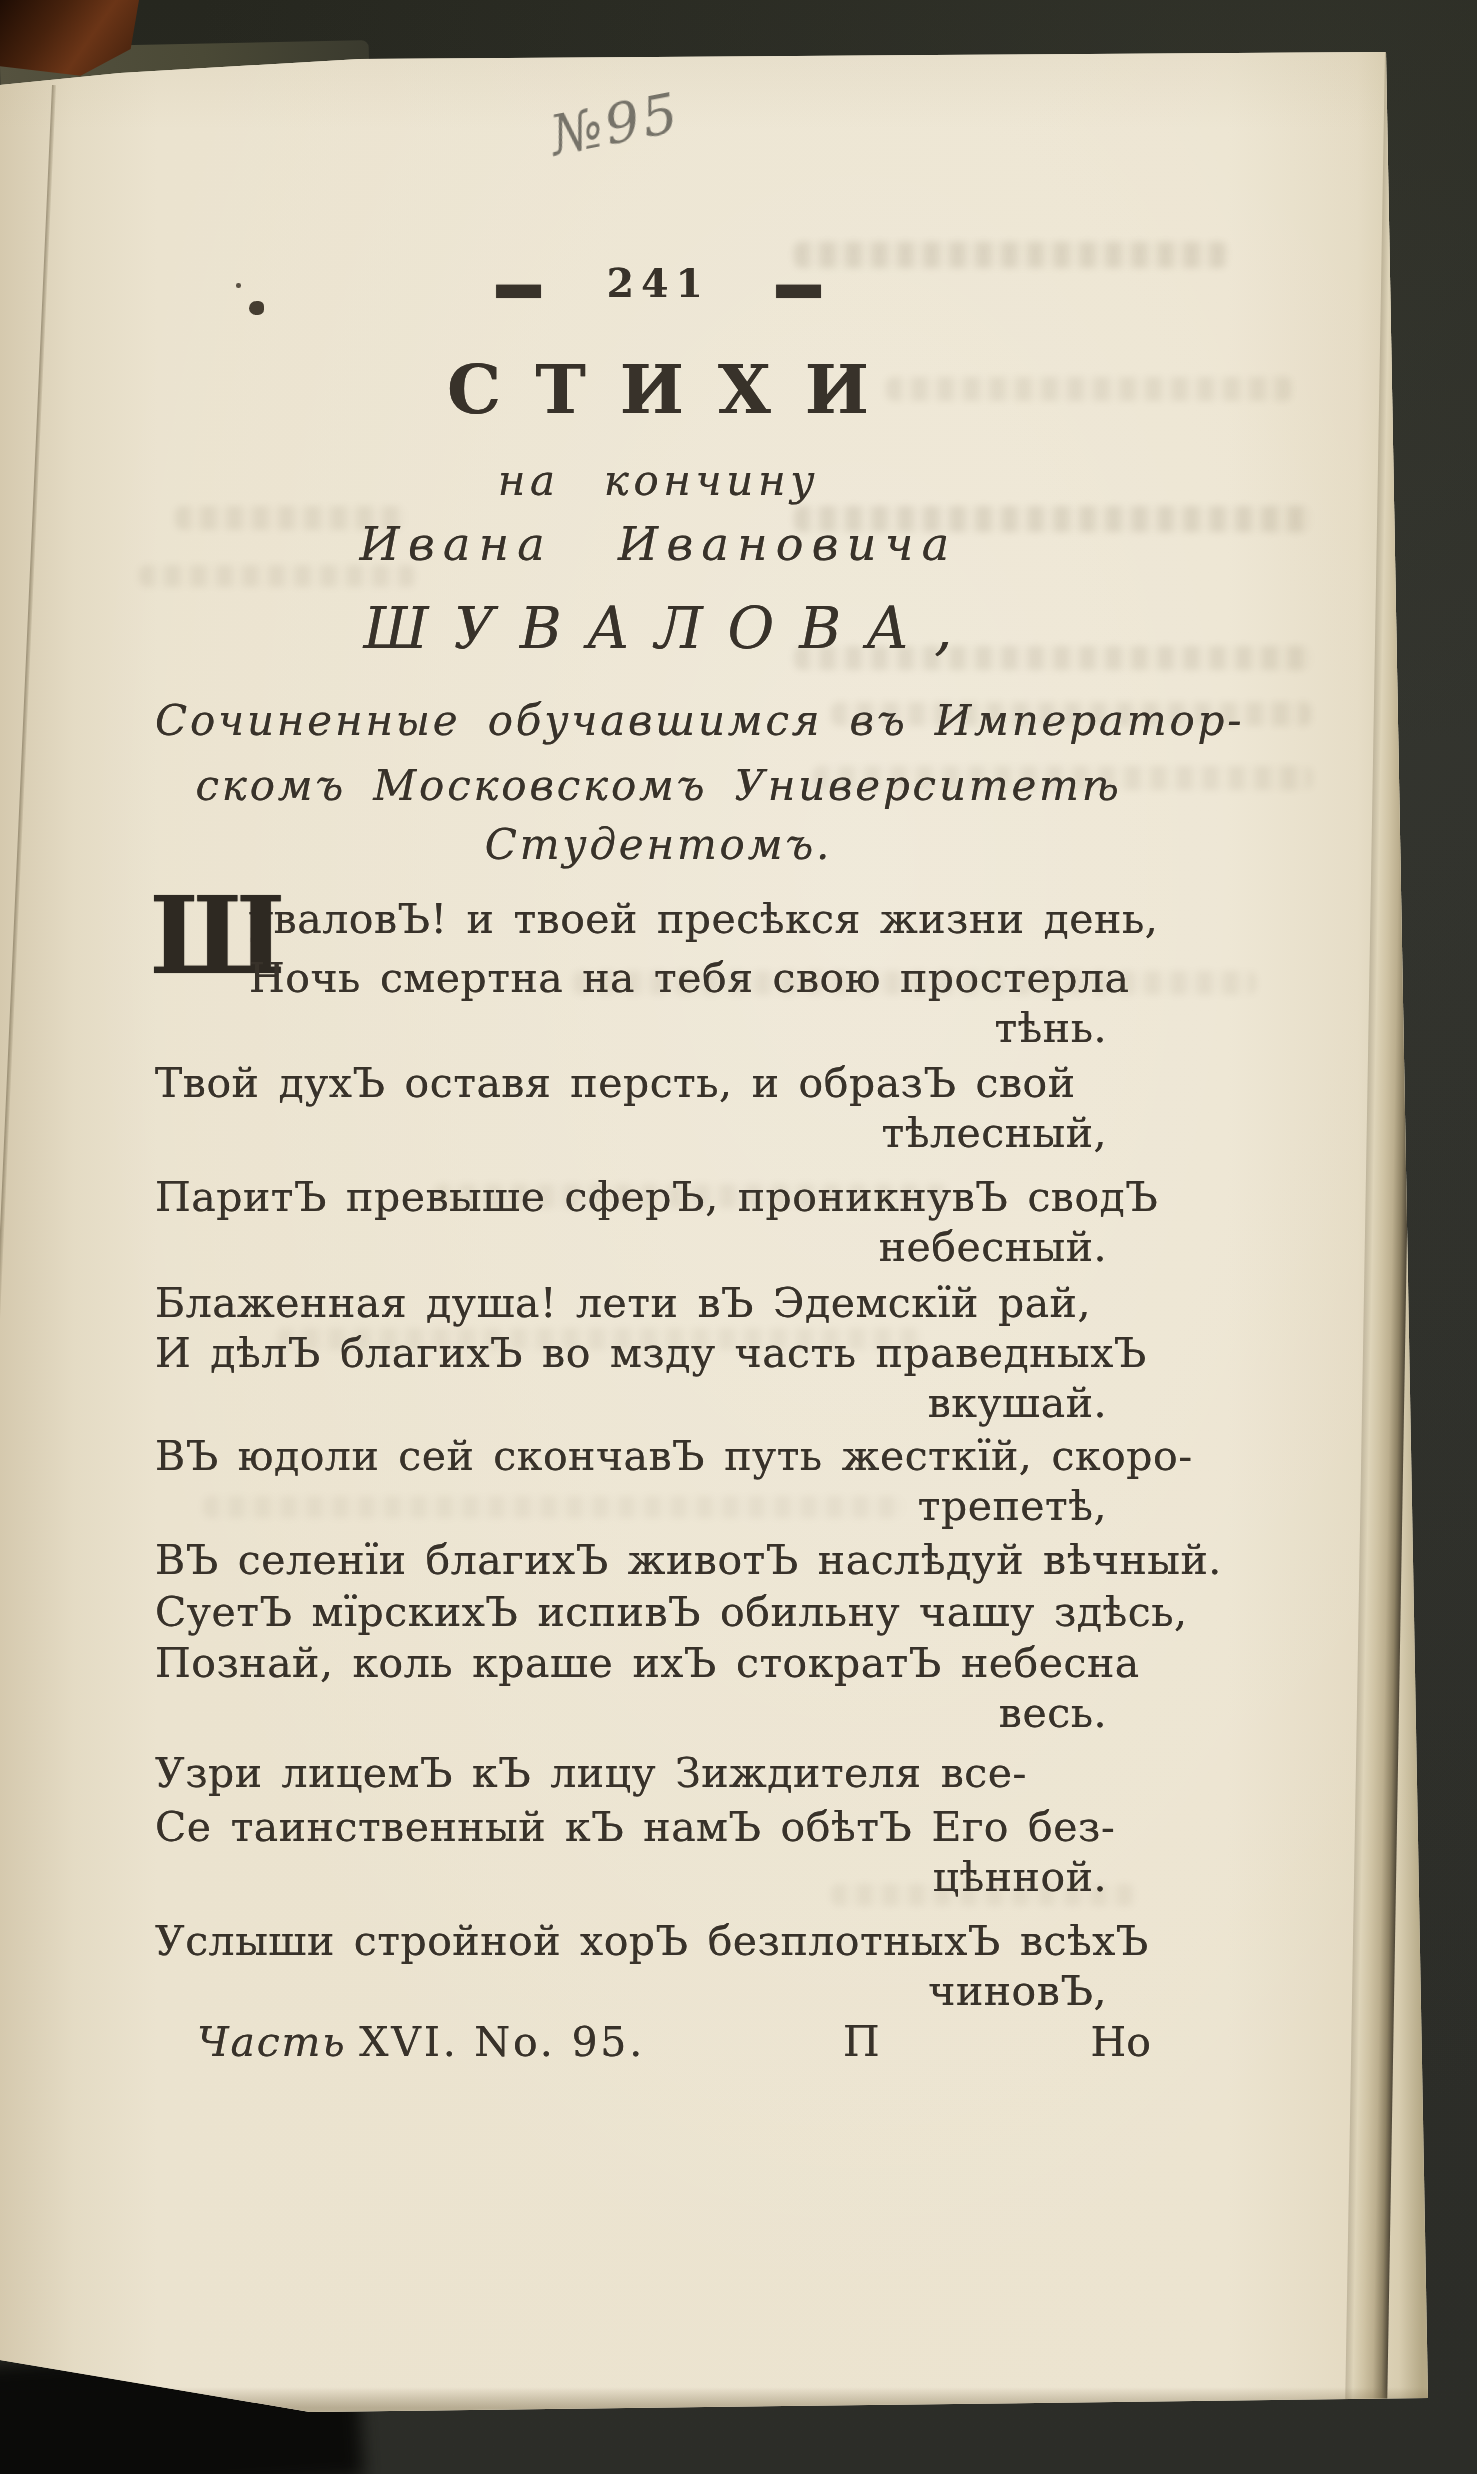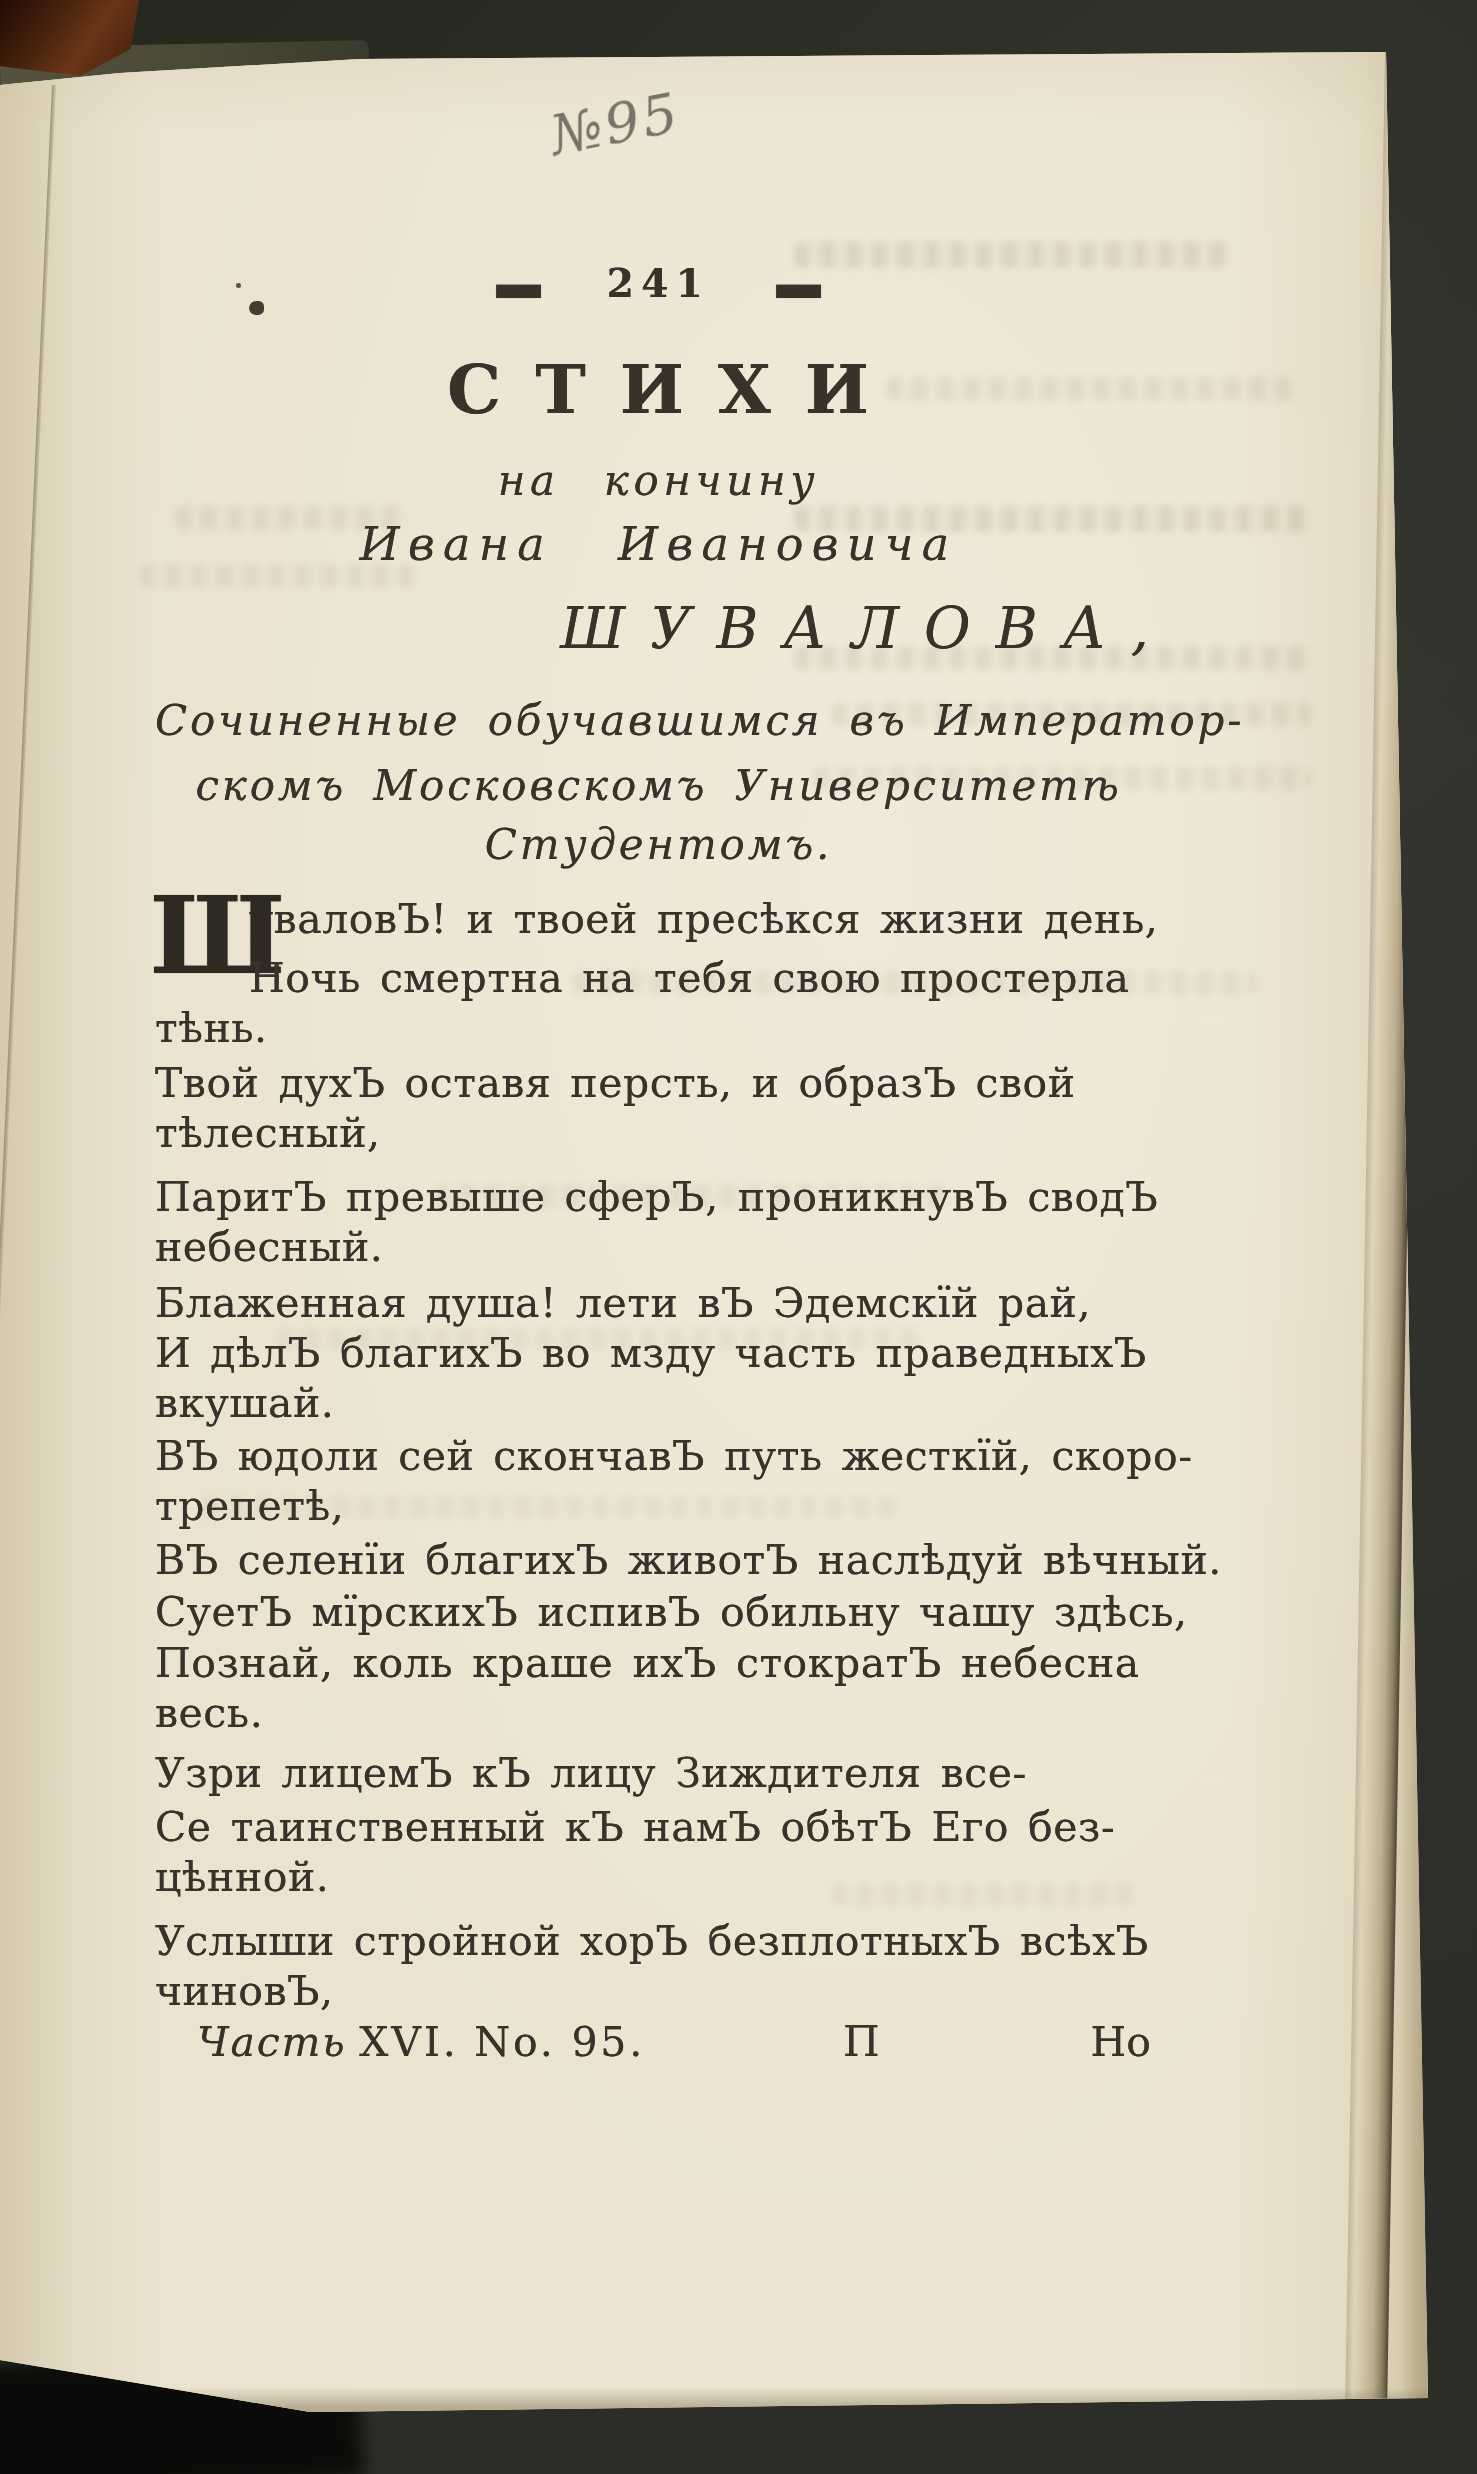--- a/index.html
+++ b/index.html
@@ -54,31 +54,31 @@
     transform:rotate(-11deg);letter-spacing:2.8px;filter:blur(0.4px);}
 
   .pagehead{top:260px;display:flex;align-items:center;justify-content:center;gap:59px;}
   .pagehead .num{font-size:39px;font-weight:bold;letter-spacing:7.4px;}
   .pagehead .bar{font-size:59px;font-weight:bold;line-height:0;
     transform:scaleX(.85) scaleY(1.9);display:inline-block;}
 
   .title{top:349px;font-size:68px;font-weight:bold;letter-spacing:34px;margin-left:16.6px;}
   .occasion{top:456px;font-style:italic;font-size:42px;letter-spacing:4.6px;word-spacing:26px;}
   .nameline{top:517px;font-style:italic;font-size:46px;letter-spacing:8.3px;word-spacing:42px;}
-  .surname{top:595px;font-style:italic;font-size:57px;letter-spacing:25px;margin-left:12px;text-align:right;}
+  .surname{top:595px;font-style:italic;font-size:57px;letter-spacing:25px;margin-left:12px;}
   .byline1{top:696px;}
   .byline2{top:761px;}
   .byline3{top:820px;}
   .byline{font-style:italic;font-size:42px;letter-spacing:2.8px;word-spacing:11px;}
 
   .poem{position:absolute;left:155px;top:894px;width:1007px;}
   .pl{position:relative;height:50px;font-size:41px;line-height:50px;white-space:nowrap;
       letter-spacing:0.5px;word-spacing:5.5px;}
   .pl.indent{padding-left:94px;}
-  .pl.wrap{text-align:left;padding-right:55px;}
+  .pl.wrap{text-align:right;padding-right:55px;}
   .dropcap{position:absolute;left:-5.5px;top:1.8px;font-size:107px;line-height:79px;
     font-weight:bold;color:#2e2922;text-shadow:0 0 0.9px rgba(46,41,34,.9);}
 
   .footer-line{position:relative;height:50px;font-size:41px;line-height:50px;white-space:nowrap;}
   .footer-line .part{position:absolute;left:42px;}
   .footer-line .part .lbl{font-style:italic;letter-spacing:1.8px;}
   .footer-line .part .val{margin-left:13px;letter-spacing:2.8px;}
   .footer-line .sig{position:absolute;left:688px;font-size:42px;}
   .footer-line .catch{position:absolute;right:11px;}
 

